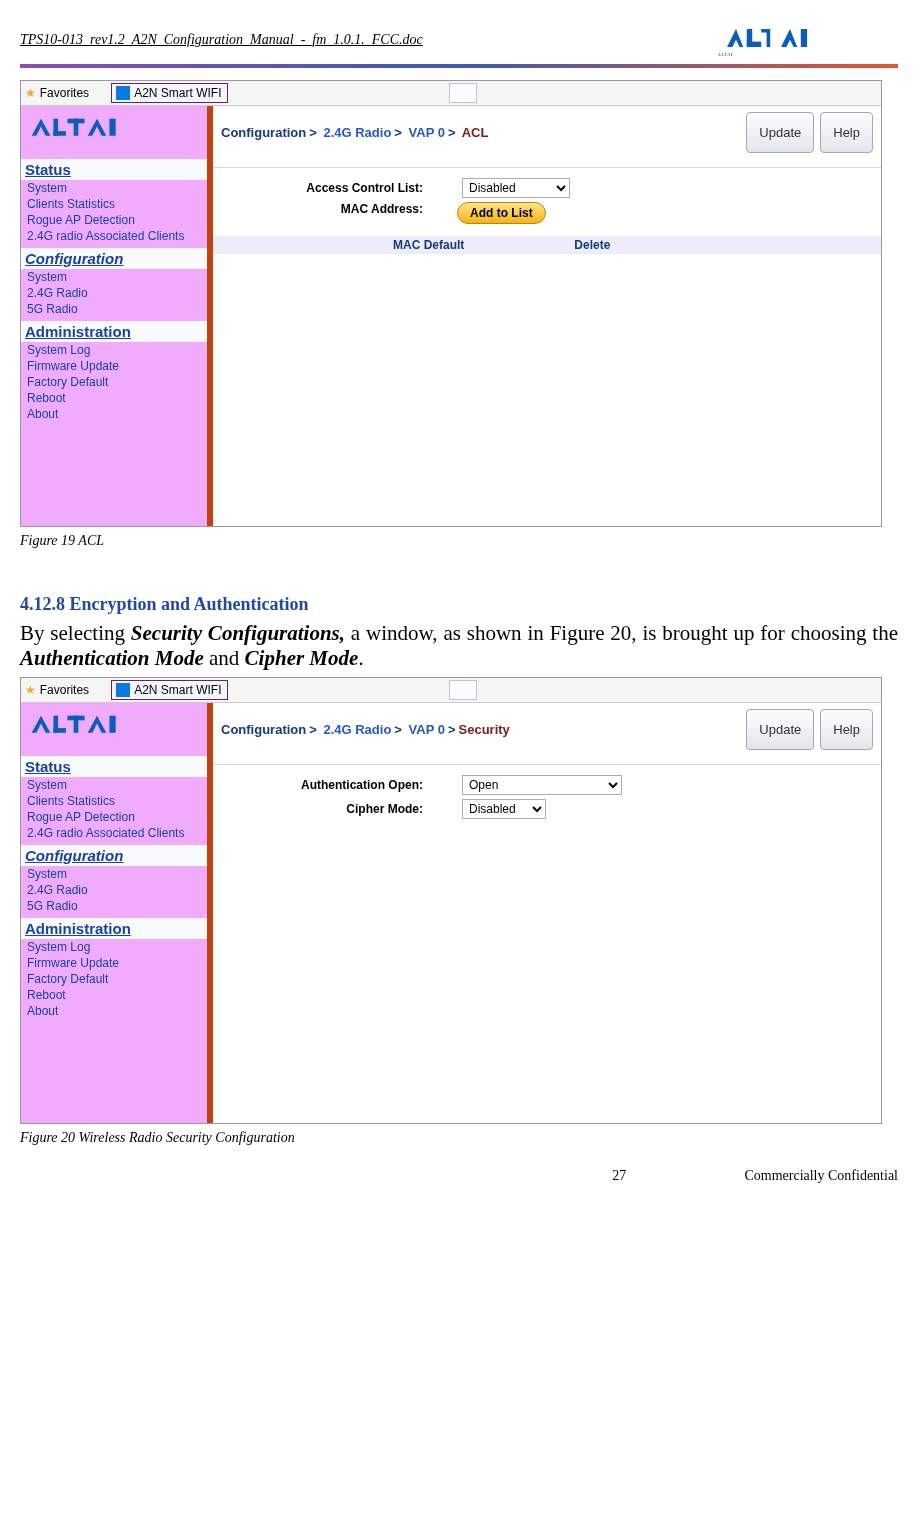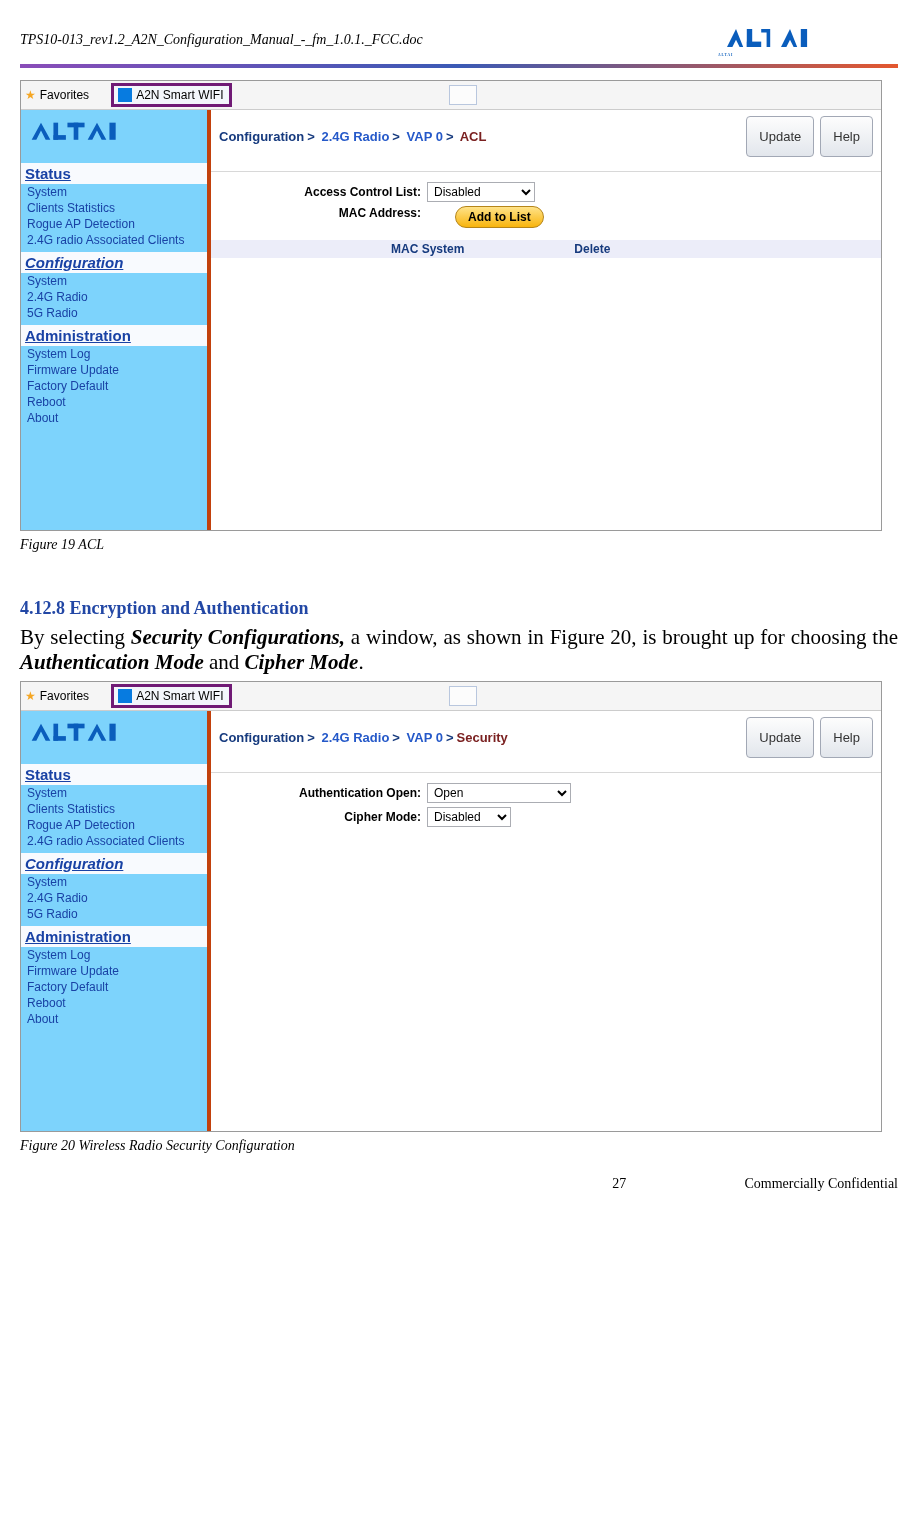--- a/index.html
+++ b/index.html
@@ -15,20 +15,21 @@
       justify-content: space-between;
       align-items: center;
       border-bottom: 4px solid;
       border-image: linear-gradient(to right, #8a4db8, #3b5ab5, #e4572e) 1;
       padding-bottom: 4px;
       margin-bottom: 12px;
     }
     .doc-title {
       font-style: italic;
       font-size: 14px;
+      text-decoration: underline;
     }
     .altai-logo {
       font-weight: bold;
       letter-spacing: 1px;
     }
     .altai-logo-svg {
       height: 36px;
     }
     .screenshot {
       border: 1px solid #9a9a9a;
@@ -45,21 +46,21 @@
       padding: 2px 4px;
       border-bottom: 1px solid #ccc;
       gap: 4px;
       background: #f5f5f5;
     }
     .fav-star {
       color: #f5a623;
     }
     .tab {
       background: #f3f6fb;
-      border: 3px solid #701a75;
+      border: 1px solid #701a75;
       padding: 2px 6px 2px 4px;
       display: flex;
       align-items: center;
       gap: 4px;
     }
     .tab-icon {
       width: 14px;
       height: 14px;
       background: #077be0;
       display: inline-block;
@@ -73,24 +74,24 @@
       border: 1px solid #b9c7de;
       background: #fcfcfc;
     }
     .app-content {
       display: flex;
       font-family: Arial, sans-serif;
       min-height: 420px;
     }
     .sidebar {
       width: 186px;
-      border-right: 4px solid #c2410c;
+      border-right: 6px solid #c2410c;
       font-size: 12px;
       color: #1942a5;
-      background: #7dd3fc;
+      background: #f0abfc;
     }
     .sidebar-logo {
       padding: 8px 6px 10px 6px;
     }
     .sidebar-logo svg {
       height: 28px;
     }
     .side-heading {
       font-weight: bold;
       font-size: 15px;
@@ -173,20 +174,21 @@
       font-size: 12px;
       padding-right: 6px;
     }
     .form-ctrl select, .form-ctrl input[type="text"] {
       font-size: 12px;
       border: 1px solid #abadb3;
       background: #fff;
     }
     .form-ctrl select {
       padding: 1px 2px;
+      margin-left: 33px;
     }
     .form-ctrl input[type="text"] {
       padding: 2px;
     }
     .hint {
       font-size: 10px;
       color: #888;
       margin-left: 4px;
     }
     .add-btn {
@@ -325,21 +327,21 @@
           <select style="width:108px">
             <option>Disabled</option>
           </select>
         </div>
       </div>
       <div class="form-row" style="align-items:flex-start">
         <div class="form-label">MAC Address:</div>
         <button class="add-btn">Add to List</button>
       </div>
       <div class="table-header-band">
-        <div class="col-mac">MAC System</div>
+        <div class="col-mac">MAC Default</div>
         <div class="col-del">Delete</div>
       </div>
     </div>
   </div>
 </div>
 <div class="caption">Figure 19     ACL</div>
 
 <div class="section-heading">4.12.8  Encryption and Authentication</div>
 <div class="body-text">
   <span>By selecting </span><b><i><span>Security Configurations,</span></i></b><span> a window, as shown in Figure 20, is brought up for choosing the </span><b><i><span>Authentication Mode</span></i></b><span> and </span><b><i><span>Cipher Mode</span></i></b><span>.</span>
@@ -395,21 +397,21 @@
           <span class="link">VAP 0</span><span class="sep">&gt;</span><span class="red">Security</span>
         </div>
         <div class="header-buttons">
           <button class="upd-btn">Update</button>
           <button class="help-btn">Help</button>
         </div>
       </div>
       <div class="form-row">
         <div class="form-label">Authentication Open:</div>
         <div class="form-ctrl">
-          <select style="width:144px">
+          <select style="width:160px">
             <option>Open</option>
           </select>
         </div>
       </div>
       <div class="form-row">
         <div class="form-label">Cipher Mode:</div>
         <div class="form-ctrl">
           <select style="width:84px">
             <option>Disabled</option>
           </select>

